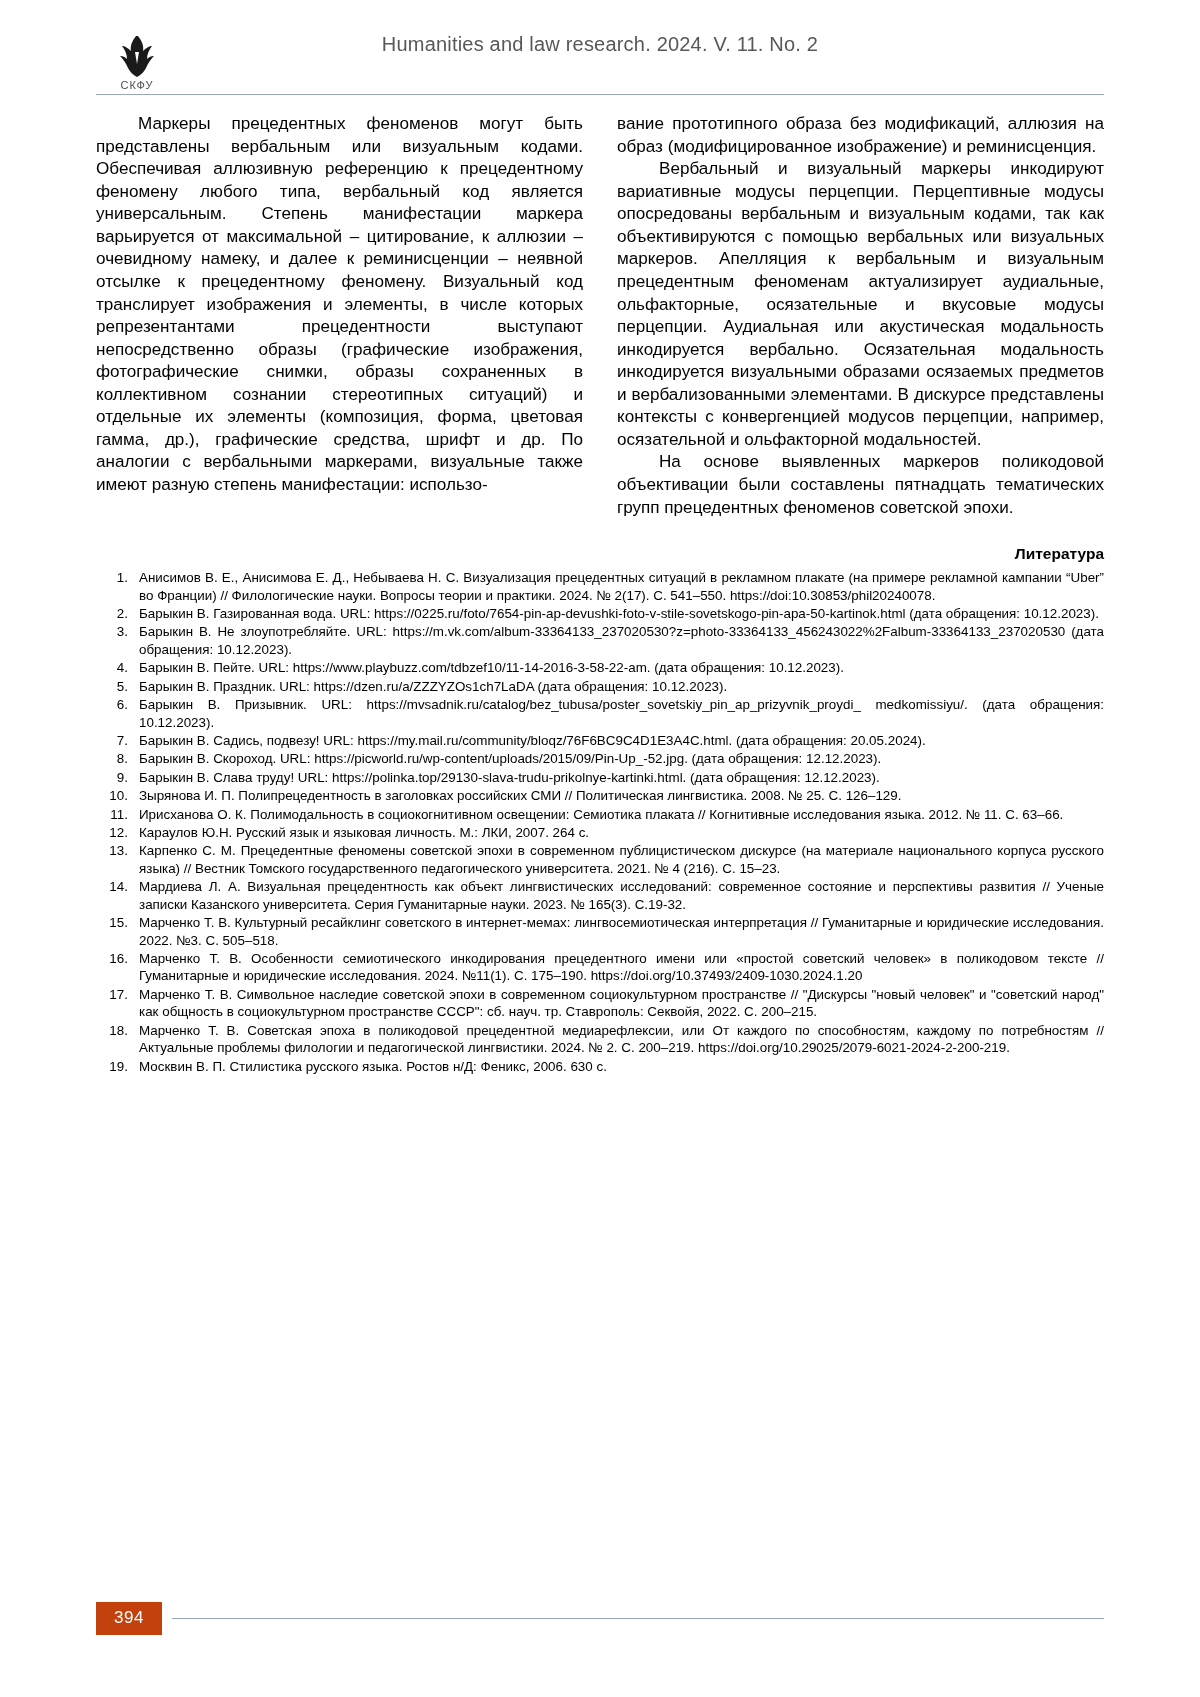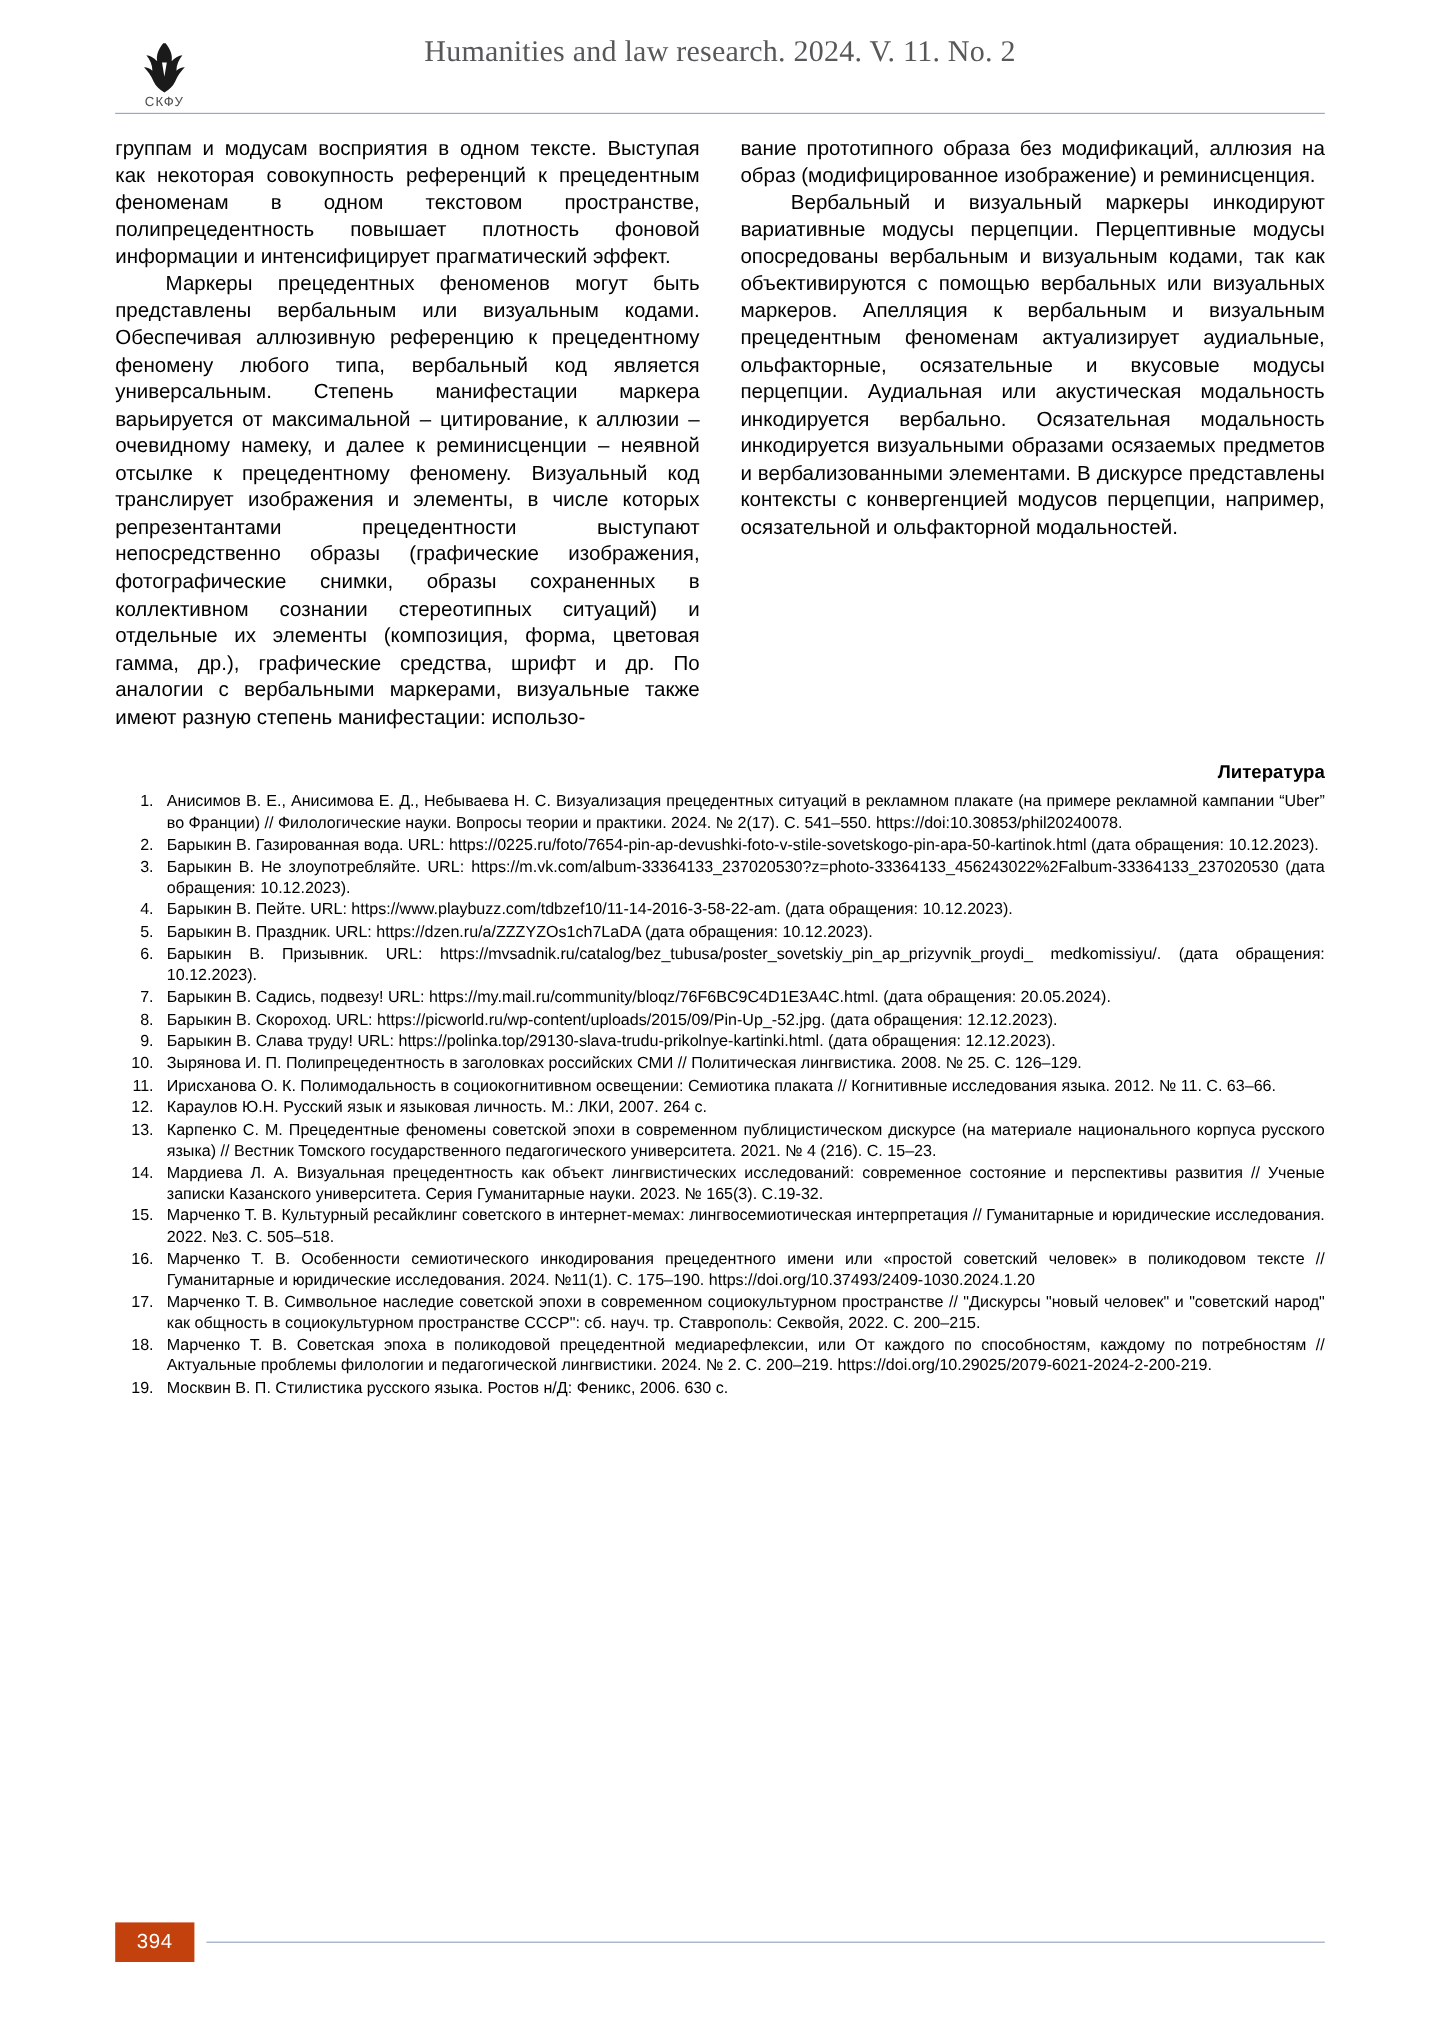--- a/index.html
+++ b/index.html
@@ -44,24 +44,24 @@
   }
   .logo-text {
     text-align: center;
     font-size: 11px;
     letter-spacing: 1px;
     color: #4d4d4d;
     margin-top: 1px;
     font-family: "Liberation Sans", sans-serif;
   }
   .journal-title {
-    font-size: 25px;
+    font-size: 20px;
     color: #58585a;
     letter-spacing: 0.2px;
-    font-family: Liberation Serif, serif;
+    font-family: Liberation Sans, sans-serif;
   }
   .header-rule {
     border-top: 1px solid #9aa8bd;
     margin-top: 6px;
   }
 
   
   .columns {
     display: flex;
     gap: 34px;
@@ -150,26 +150,26 @@
         <path d="M21 18 L23 30 L25 18 Z" fill="#ffffff"></path>
       </svg>
       <div class="logo-text">СКФУ</div>
     </div>
     <div class="journal-title">Humanities and law research. 2024. V. 11. No. 2</div>
   </div>
   <div class="header-rule"></div>
 
   <div class="columns">
     <div class="col">
-      <p>группам и модусам восприятия в одном тексте. Выступая как некоторая совокупность референций к прецедентным феноменам в одном текстовом пространстве, полипрецедентность повышает плотность фоновой информации и интенсифицирует прагматический эффект.</p>
       <p class="indent">Маркеры прецедентных феноменов могут быть представлены вербальным или визуальным кодами. Обеспечивая аллюзивную референцию к прецедентному феномену любого типа, вербальный код является универсальным. Степень манифестации маркера варьируется от максимальной – цитирование, к аллюзии – очевидному намеку, и далее к реминисценции – неявной отсылке к прецедентному феномену. Визуальный код транслирует изображения и элементы, в числе которых репрезентантами прецедентности выступают непосредственно образы (графические изображения, фотографические снимки, образы сохраненных в коллективном сознании стереотипных ситуаций) и отдельные их элементы (композиция, форма, цветовая гамма, др.), графические средства, шрифт и др. По аналогии с вербальными маркерами, визуальные также имеют разную степень манифестации: использо-</p>
     </div>
     <div class="col">
       <p>вание прототипного образа без модификаций, аллюзия на образ (модифицированное изображение) и реминисценция.</p>
       <p class="indent">Вербальный и визуальный маркеры инкодируют вариативные модусы перцепции. Перцептивные модусы опосредованы вербальным и визуальным кодами, так как объективируются с помощью вербальных или визуальных маркеров. Апелляция к вербальным и визуальным прецедентным феноменам актуализирует аудиальные, ольфакторные, осязательные и вкусовые модусы перцепции. Аудиальная или акустическая модальность инкодируется вербально. Осязательная модальность инкодируется визуальными образами осязаемых предметов и вербализованными элементами. В дискурсе представлены контексты с конвергенцией модусов перцепции, например, осязательной и ольфакторной модальностей.</p>
+      <p class="indent">На основе выявленных маркеров поликодовой объективации были составлены пятнадцать тематических групп прецедентных феноменов советской эпохи.</p>
     </div>
   </div>
 
   <div class="refs-title">Литература</div>
   <ol class="refs">
     <li>Анисимов В. Е., Анисимова Е. Д., Небываева Н. С. Визуализация прецедентных ситуаций в рекламном плакате (на примере рекламной кампании “Uber” во Франции) // Филологические науки. Вопросы теории и практики. 2024. № 2(17). С. 541–550. https://doi:10.30853/phil20240078.</li>
     <li>Барыкин В. Газированная вода. URL: https://0225.ru/foto/7654-pin-ap-devushki-foto-v-stile-sovetskogo-pin-apa-50-kartinok.html (дата обращения: 10.12.2023).</li>
     <li>Барыкин В. Не злоупотребляйте. URL: https://m.vk.com/album-33364133_237020530?z=photo-33364133_456243022%2Falbum-33364133_237020530 (дата обращения: 10.12.2023).</li>
     <li>Барыкин В. Пейте. URL: https://www.playbuzz.com/tdbzef10/11-14-2016-3-58-22-am. (дата обращения: 10.12.2023).</li>
     <li>Барыкин В. Праздник. URL: https://dzen.ru/a/ZZZYZOs1ch7LaDA (дата обращения: 10.12.2023).</li>

